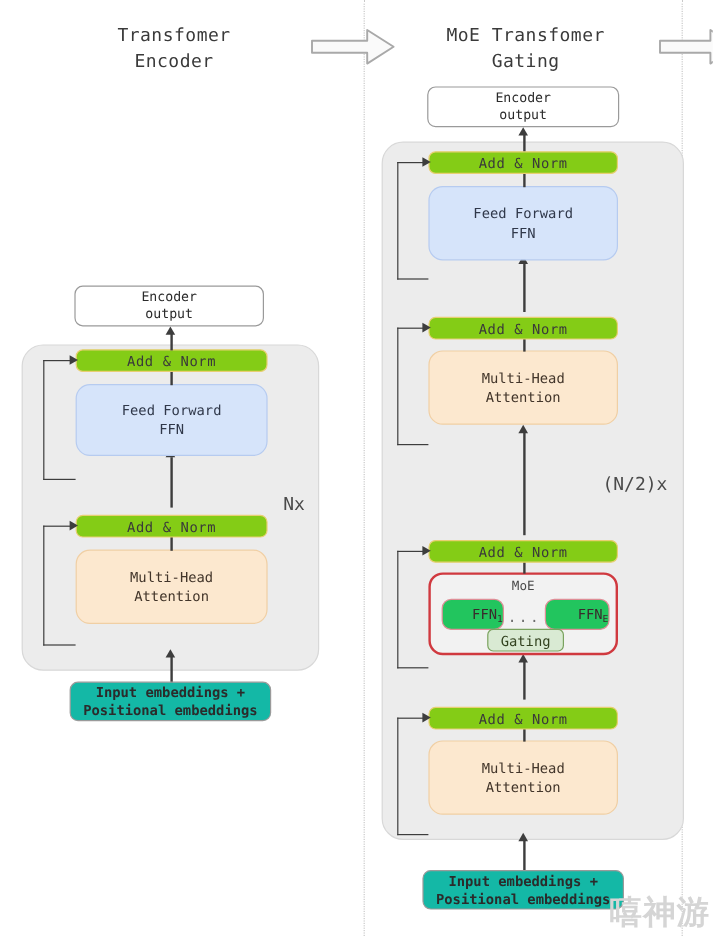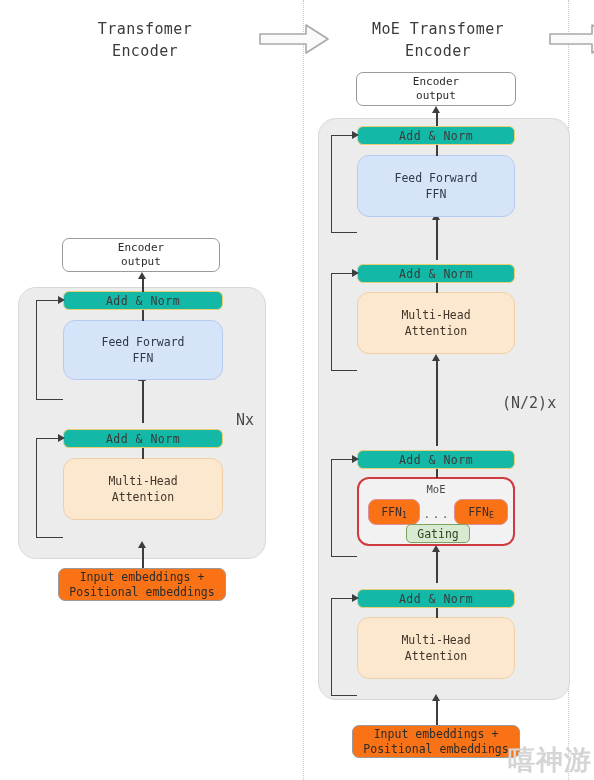--- a/index.html
+++ b/index.html
@@ -47,25 +47,25 @@
     display:flex;align-items:center;justify-content:center;
     text-align:center;white-space:pre-line;
   }
   .node span{display:block;}
 
   .n-output{
     background:#ffffff;border:1px solid #9a9a9a;border-radius:7px;
     font-size:11px;line-height:14px;color:#2b2b2b;
   }
   .n-input{
-    background:#f97316;border:1px solid #9a9a9a;border-radius:7px;
-    font-size:11.5px;line-height:15px;color:#2b2b2b;
+    background:#14b8a6;border:1px solid #9a9a9a;border-radius:7px;
+    font-size:11.5px;line-height:15px;color:#2b2b2b;font-weight:bold;
   }
   .n-addnorm{
-    background:#14b8a6;border:1px solid #e8cf72;border-radius:6px;
+    background:#84cc16;border:1px solid #e8cf72;border-radius:6px;
     font-size:11.5px;letter-spacing:.5px;color:#3a3a3a;
   }
   .n-ffn{
     background:#d6e4fa;border:1px solid #b6cbf0;border-radius:12px;
     font-size:11.5px;line-height:16px;color:#30384a;
   }
   .n-attn{
     background:#fce8cf;border:1px solid #f0cfa4;border-radius:12px;
     font-size:11.5px;line-height:16px;color:#42352a;
   }
@@ -74,22 +74,22 @@
   .moe-wrap{
     position:absolute;box-sizing:border-box;
     background:#f2f2f2;border:2px solid #d0393f;border-radius:12px;
   }
   .moe-label{
     position:absolute;left:0;right:0;top:4px;text-align:center;
     font-size:10.5px;color:#4a4a4a;
   }
   .n-ffnexp{
     position:absolute;box-sizing:border-box;
-    display:flex;align-items:center;justify-content:center;
-    background:#f97316;border:1px solid #de8e97;border-radius:8px;
+    display:flex;align-items:center;justify-content:flex-end;
+    background:#22c55e;border:1px solid #de8e97;border-radius:8px;
     font-size:11.5px;color:#3a2a2c;
   }
   .n-ffnexp sub{font-size:8px;vertical-align:-2px;}
   .moe-dots{
     position:absolute;text-align:center;font-size:12px;
     color:#6d6d6d;letter-spacing:2px;
   }
   .n-gating{
     position:absolute;box-sizing:border-box;
     display:flex;align-items:center;justify-content:center;
@@ -193,21 +193,21 @@
 
   <div class="edge vline" style="left:142px;top:278px;height:14px;"></div>
   <div class="arrowhead" style="left:138px;top:272px;"></div>
 
   <div class="node n-input" style="left:58px;top:568px;width:168px;height:33px;">
     <span>Input embeddings +
 Positional embeddings</span>
   </div>
 
   <div class="panel-title" id="title-right">MoE Transfomer
-Encoder</div>
+Gating</div>
 
   <div class="node n-output" style="left:356px;top:72px;width:160px;height:34px;">
     <span>Encoder
 output</span>
   </div>
 
   <div class="stack" id="stack-right"></div>
 
   <div class="rep" style="left:502px;top:394px;">(N/2)x</div>
 

